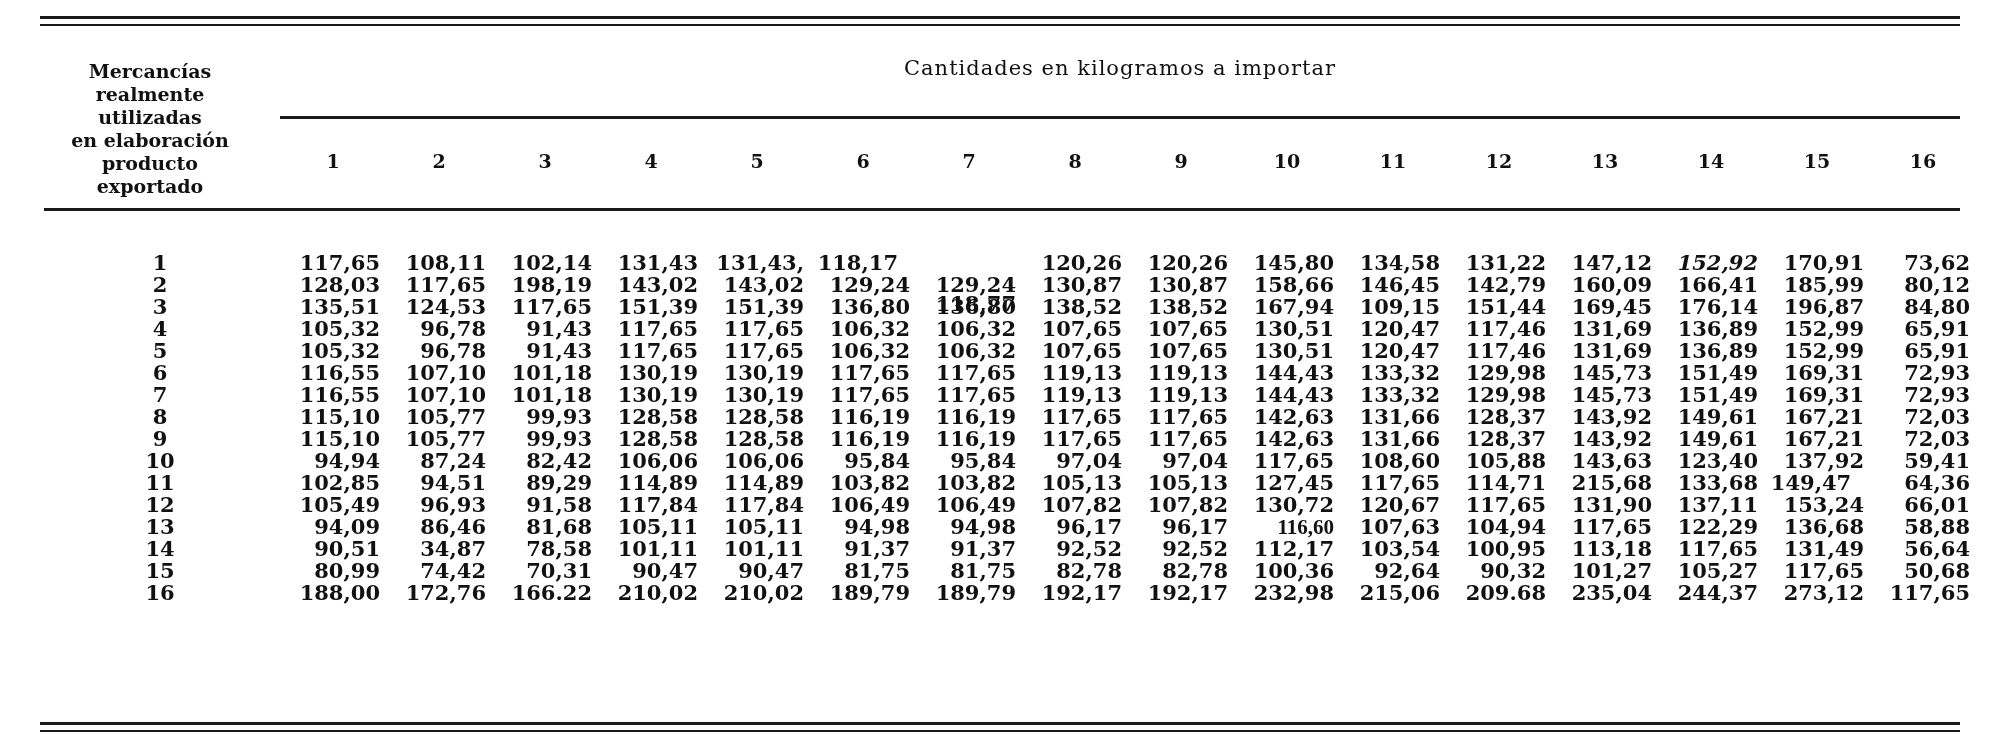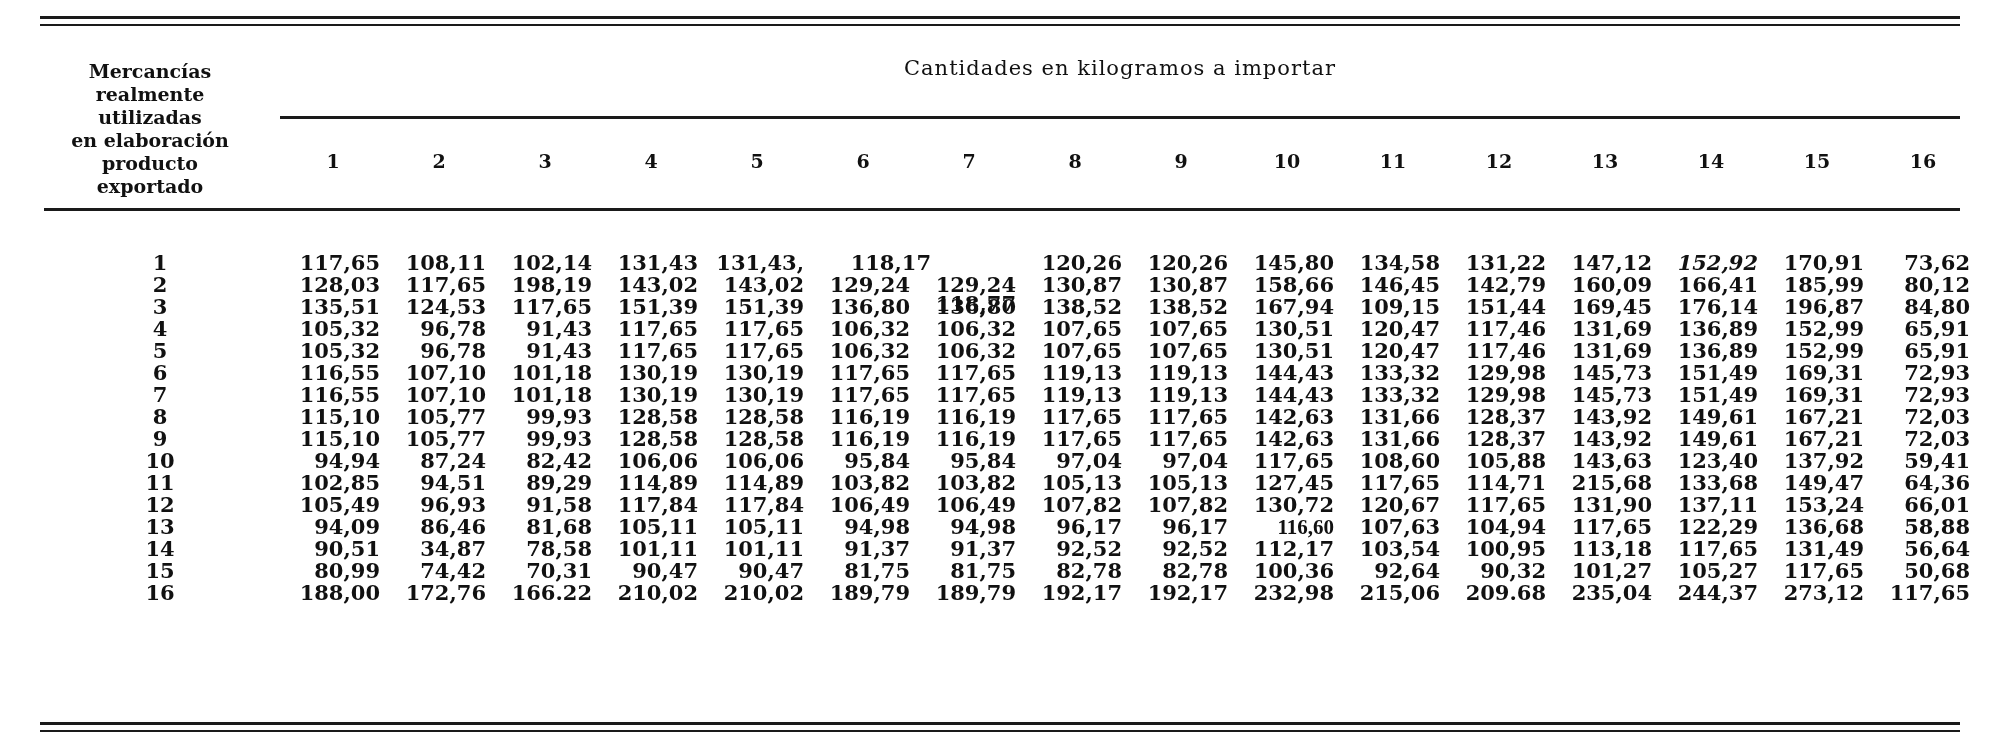--- a/index.html
+++ b/index.html
@@ -73,21 +73,21 @@
 <div class="rule head-rule"></div>
 
 <div class="body-rows" id="body-rows">
     <div class="row">
       <div class="stub">1</div>
       <div class="cell" style="left: 274px;">117,65</div>
       <div class="cell" style="left: 380px;">108,11</div>
       <div class="cell" style="left: 486px;">102,14</div>
       <div class="cell" style="left: 592px;">131,43</div>
       <div class="cell" style="left: 698px;">131,43,</div>
-      <div class="cell" style="left: 825px;">118,17</div>
+      <div class="cell" style="left: 792px;">118,17</div>
       <div class="cell" style="left: 910px; margin-top: 41px;">118,77</div>
       <div class="cell" style="left: 1016px;">120,26</div>
       <div class="cell" style="left: 1122px;">120,26</div>
       <div class="cell" style="left: 1228px;">145,80</div>
       <div class="cell" style="left: 1334px;">134,58</div>
       <div class="cell" style="left: 1440px;">131,22</div>
       <div class="cell" style="left: 1546px;">147,12</div>
       <div class="cell" style="left: 1652px; font-style: italic;">152,92</div>
       <div class="cell" style="left: 1758px;">170,91</div>
       <div class="cell" style="left: 1864px;">73,62</div>
@@ -272,21 +272,21 @@
       <div class="cell" style="left: 698px;">114,89</div>
       <div class="cell" style="left: 804px;">103,82</div>
       <div class="cell" style="left: 910px;">103,82</div>
       <div class="cell" style="left: 1016px;">105,13</div>
       <div class="cell" style="left: 1122px;">105,13</div>
       <div class="cell" style="left: 1228px;">127,45</div>
       <div class="cell" style="left: 1334px;">117,65</div>
       <div class="cell" style="left: 1440px;">114,71</div>
       <div class="cell" style="left: 1546px;">215,68</div>
       <div class="cell" style="left: 1652px;">133,68</div>
-      <div class="cell" style="left: 1758px;">149,47</div>
+      <div class="cell" style="left: 1758px; text-align: center;">149,47</div>
       <div class="cell" style="left: 1864px;">64,36</div>
     </div>
     <div class="row">
       <div class="stub">12</div>
       <div class="cell" style="left: 274px;">105,49</div>
       <div class="cell" style="left: 380px;">96,93</div>
       <div class="cell" style="left: 486px;">91,58</div>
       <div class="cell" style="left: 592px;">117,84</div>
       <div class="cell" style="left: 698px;">117,84</div>
       <div class="cell" style="left: 804px;">106,49</div>

